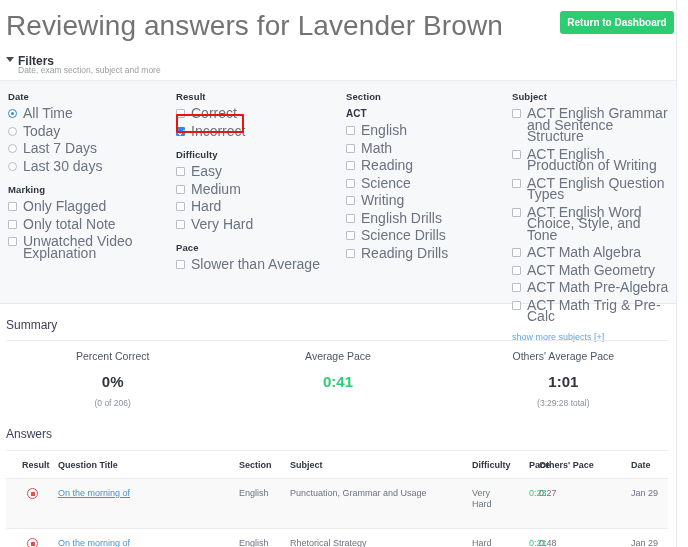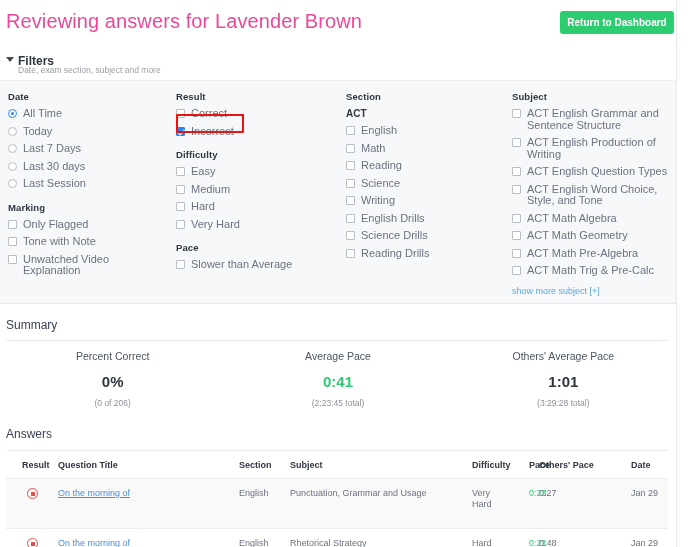--- a/index.html
+++ b/index.html
@@ -11,21 +11,21 @@
     -webkit-font-smoothing:antialiased;
   }
   .page{position:relative;width:688px;height:547px;background:#ffffff;overflow:hidden;}
   .sheet{position:absolute;left:0;top:0;width:676px;height:547px;background:#ffffff;}
   .rail{position:absolute;left:676px;top:0;width:12px;height:547px;background:#ffffff;border-left:1px solid #e8eaed;}
 
   
   .header{position:absolute;left:0;top:0;width:676px;height:44px;}
   .page-title{
     position:absolute;left:6px;top:10px;
-    font-size:20px;font-weight:400;color:#ec4899;letter-spacing:.1px;white-space:nowrap;
+    font-size:28px;font-weight:400;color:#737373;letter-spacing:.1px;white-space:nowrap;
   }
   .dash-btn{
     position:absolute;left:560px;top:11px;width:114px;height:23px;
     background:#2ecc71;border:none;border-radius:3px;color:#ffffff;
     font-family:"Liberation Sans", sans-serif;font-size:10px;font-weight:700;
     cursor:pointer;line-height:23px;text-align:center;padding:0;
   }
 
   
   .filters-toggle{position:absolute;left:6px;top:51px;width:250px;cursor:pointer;}
@@ -46,21 +46,21 @@
   .fcol-date{left:8px;width:160px;}
   .fcol-result{left:176px;width:166px;}
   .fcol-section{left:346px;width:160px;}
   .fcol-subject{left:512px;width:162px;}
 
   .grp-title{font-size:9.5px;font-weight:700;color:#2f3640;margin:0 0 6px 0;letter-spacing:.1px;}
   .grp-title.spaced{margin-top:12px;}
   .sub-head{font-size:10px;font-weight:700;color:#2f3640;margin:0 0 6px 0;}
 
   .opt{display:flex;align-items:flex-start;margin-bottom:6px;cursor:pointer;}
-  .opt-label{font-size:11px;color:#6b7280;line-height:11.5px;padding-left:6px;}
+  .opt-label{font-size:14px;color:#6b7280;line-height:11.5px;padding-left:6px;}
 
   .radio{
     width:9px;height:9px;border-radius:50%;border:1px solid #b9bec4;background:#fff;
     flex:0 0 auto;margin-top:1px;box-sizing:border-box;position:relative;
   }
   .radio.on{border-color:#2f86eb;}
   .radio.on:after{
     content:"";position:absolute;left:2px;top:2px;width:3px;height:3px;border-radius:50%;background:#2f86eb;
   }
   .cbox{
@@ -156,33 +156,29 @@
         <span class="opt-label">Today</span>
       </div>
       <div class="opt">
         <span class="radio"></span>
         <span class="opt-label">Last 7 Days</span>
       </div>
       <div class="opt">
         <span class="radio"></span>
         <span class="opt-label">Last 30 days</span>
       </div>
-      <div class="opt">
-        <span class="radio"></span>
-        <span class="opt-label">Last Session</span>
-      </div>
 
       <div class="grp-title spaced">Marking</div>
       <div class="opt">
         <span class="cbox"></span>
         <span class="opt-label">Only Flagged</span>
       </div>
       <div class="opt">
         <span class="cbox"></span>
-        <span class="opt-label">Tone with Note</span>
+        <span class="opt-label">Only total Note</span>
       </div>
       <div class="opt">
         <span class="cbox"></span>
         <span class="opt-label">Unwatched Video Explanation</span>
       </div>
     </div>
 
     <div class="fcol fcol-result">
       <div class="grp-title">Result</div>
       <div class="opt">
@@ -283,39 +279,38 @@
         <span class="opt-label">ACT Math Geometry</span>
       </div>
       <div class="opt">
         <span class="cbox"></span>
         <span class="opt-label">ACT Math Pre-Algebra</span>
       </div>
       <div class="opt">
         <span class="cbox"></span>
         <span class="opt-label">ACT Math Trig &amp; Pre-Calc</span>
       </div>
-      <a class="show-more">show more subject [+]</a>
+      <a class="show-more">show more subjects [+]</a>
     </div>
   </div>
 
   <div class="highlight-box"></div>
 
   <div class="section-title" id="summary-title">Summary</div>
   <div class="rule" id="summary-rule"></div>
 
   <div class="stats">
     <div class="stat">
       <div class="stat-label">Percent Correct</div>
       <div class="stat-value">0%</div>
       <div class="stat-sub">(0 of 206)</div>
     </div>
     <div class="stat">
       <div class="stat-label">Average Pace</div>
       <div class="stat-value green">0:41</div>
-      <div class="stat-sub">(2:23:45 total)</div>
     </div>
     <div class="stat">
       <div class="stat-label">Others' Average Pace</div>
       <div class="stat-value">1:01</div>
       <div class="stat-sub">(3:29:28 total)</div>
     </div>
   </div>
 
   <div class="section-title" id="answers-title">Answers</div>
   <div class="rule" id="answers-rule"></div>

